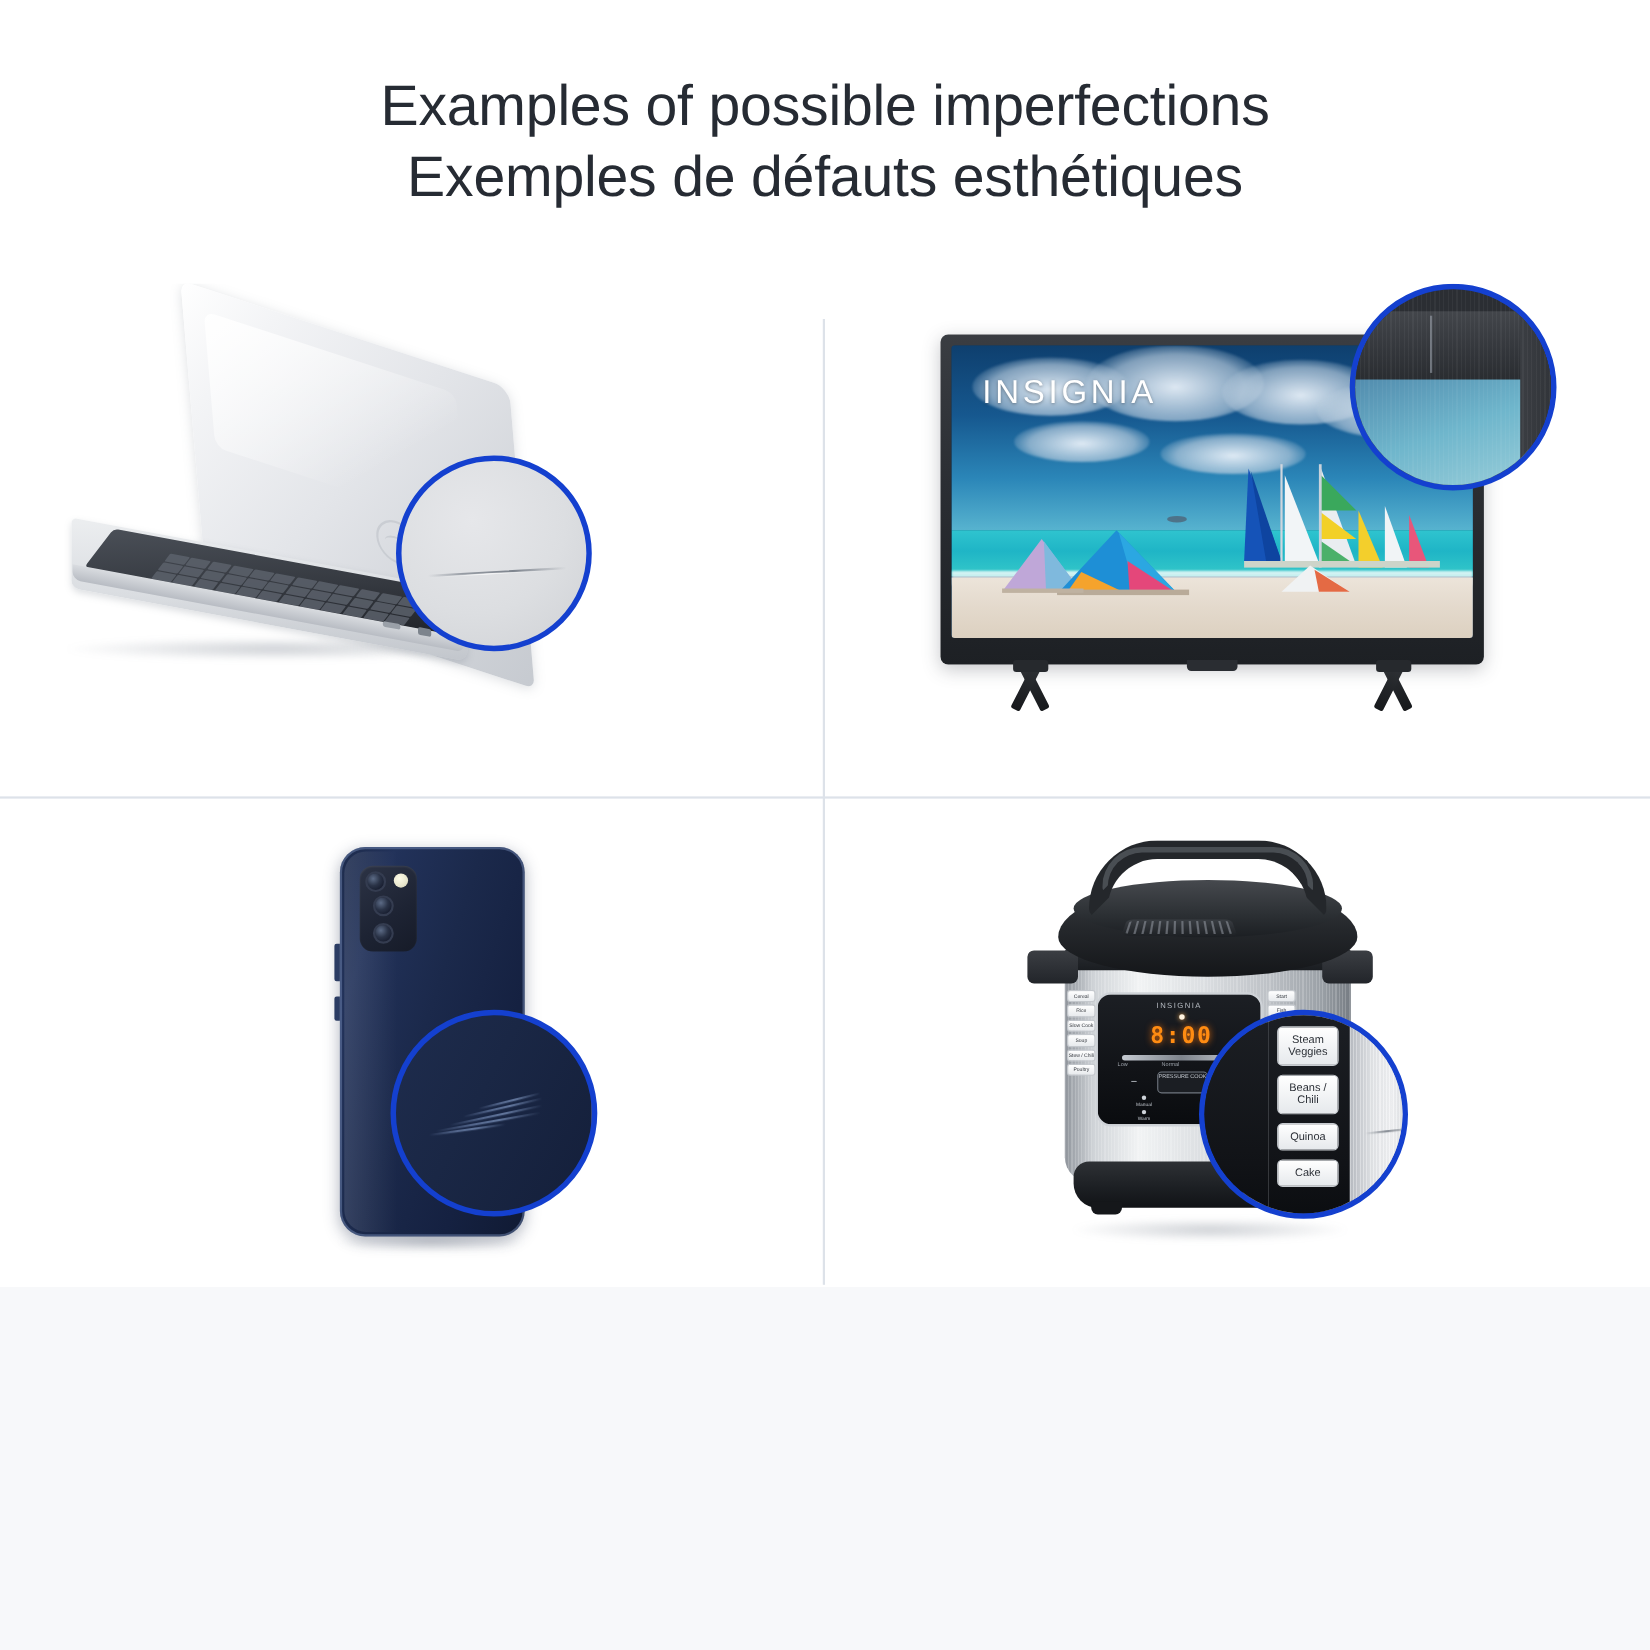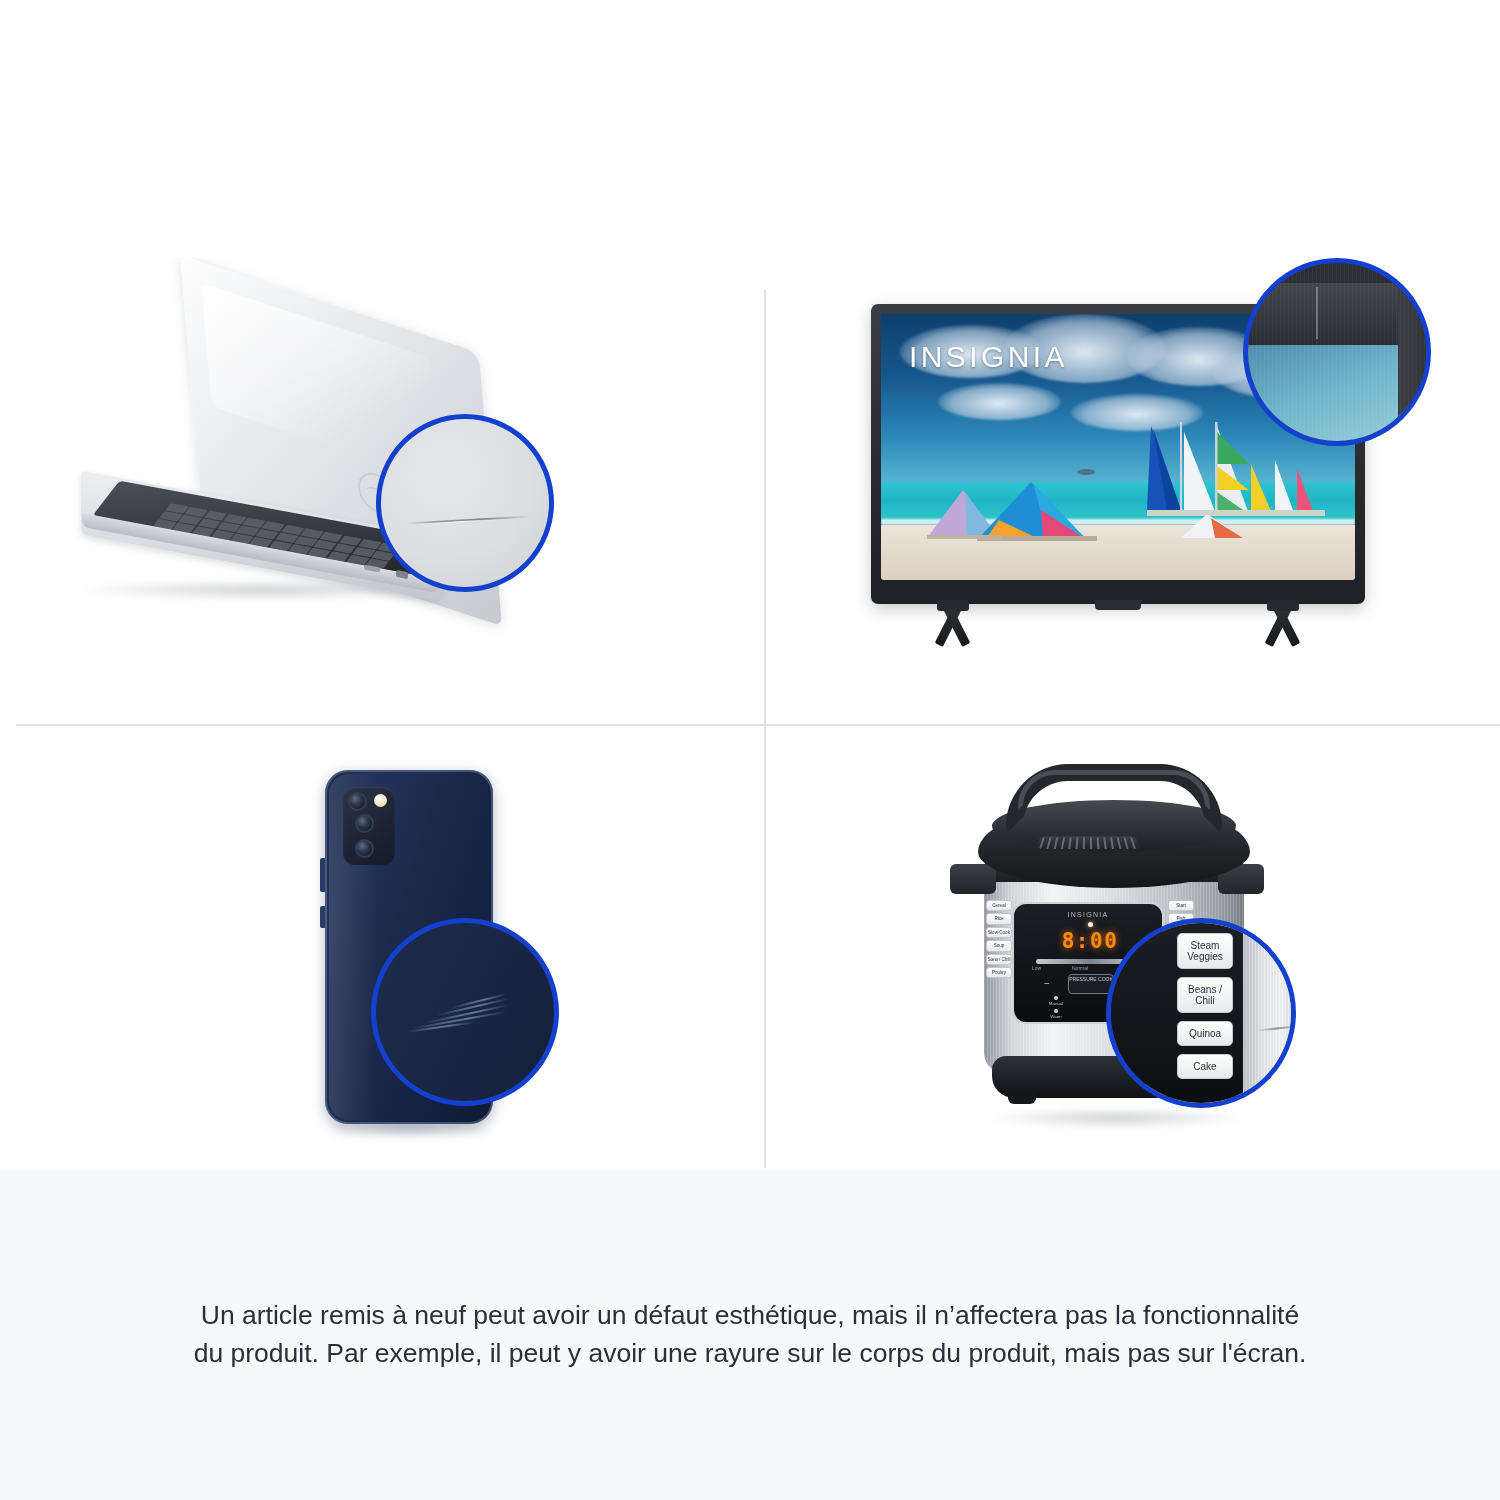--- a/index.html
+++ b/index.html
@@ -37,21 +37,21 @@
     font-size: 52px;
     font-weight: 400;
     line-height: 1.24;
     letter-spacing: -0.2px;
     white-space: nowrap;
   }
 
   
   .grid {
     position: absolute;
-    top: 258px; left: 16px;
+    top: 258px; left: 0;
     width: 1188px;
     height: 910px;
   }
   .v-divider {
     position: absolute;
     left: 748px;
     top: 32px;
     width: 2px;
     height: 878px;
     background: #dde2e9;
@@ -672,20 +672,24 @@
     margin: 0;
     font-weight: 400;
   }
   .foot-p + .foot-p { margin-top: 30px; }
 </style>
 </head>
 <body>
 
 <div class="page">
 
+  <div class="header">
+    <div class="title-line">Examples of possible imperfections</div>
+    <div class="title-line">Exemples de défauts esthétiques</div>
+  </div>
 
   <div class="grid">
 
     <div class="v-divider"></div>
     <div class="h-divider"></div>
 
     <div class="cell cell-tl">
       <div class="stage">
         <div class="lap-wrap">
           <div class="lap-shadow"></div>
@@ -927,16 +931,15 @@
             </div>
           </div>
 
         </div>
       </div>
     </div>
 
   </div>
 
   <div class="footer">
-    <p class="foot-p">Un article remis à neuf peut avoir un défaut esthétique, mais il n’affectera pas la fonctionnalité du produit. Par exemple, il peut y avoir une rayure sur le corps du produit, mais pas sur l'écran.</p>
   </div>
 
 </div>
 
 </body></html>

